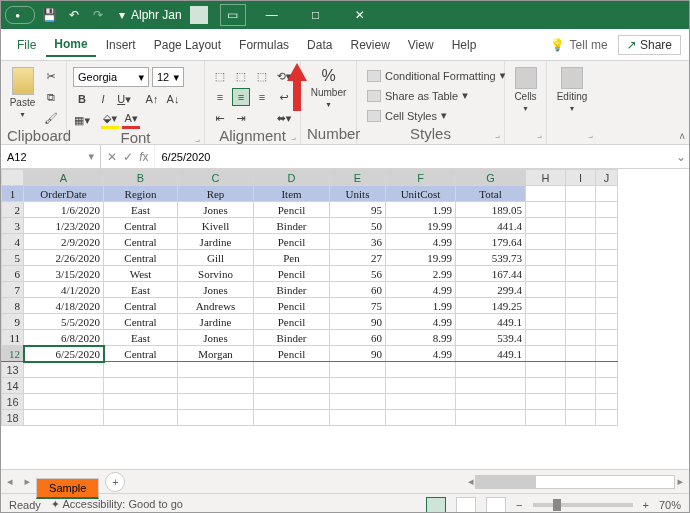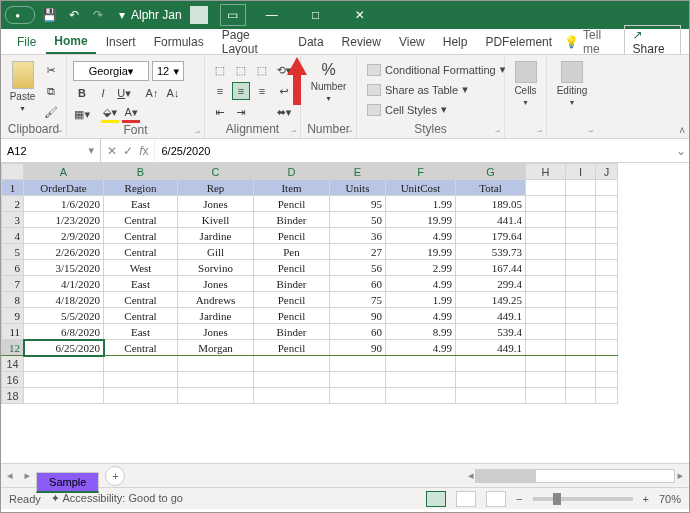--- a/index.html
+++ b/index.html
@@ -8,40 +8,40 @@
 
 .titlebar { height: 28px; background: #217346; color: #fff; display: flex; align-items: center; padding: 0 4px; }
 .titlebar .qat { display: flex; gap: 6px; align-items: center; }
 .titlebar .qat span { width: 18px; height: 18px; display: flex; align-items: center; justify-content: center; font-size: 12px; }
 .titlebar .center { flex: 1; text-align: center; font-size: 12px; display: flex; align-items: center; justify-content: center; gap: 4px; }
 .titlebar .right { display: flex; gap: 8px; align-items: center; font-size: 12px; }
 .titlebar .winbtn { width: 36px; height: 28px; display: flex; align-items: center; justify-content: center; }
 .titlebar .ribbtn { width: 26px; height: 22px; display: flex; align-items: center; justify-content: center; border: 1px solid rgba(255,255,255,0.4); margin-left:4px;}
 
 
-.ribbon-tabs { height: 26px; background: #fff; border-bottom: 1px solid #d4d4d4; display: flex; align-items: center; padding: 0 8px; gap: 2px; }
+.ribbon-tabs { height: 32px; background: #fff; border-bottom: 1px solid #d4d4d4; display: flex; align-items: center; padding: 0 8px; gap: 2px; }
 .ribbon-tabs .tab { padding: 4px 8px; font-size: 12px; color: #444; }
 .ribbon-tabs .tab.active { color: #217346; border-bottom: 2px solid #217346; font-weight: 600; }
 .ribbon-tabs .tab.file { color: #217346; font-weight: 400; }
 .ribbon-tabs .spacer { flex: 1; }
 .ribbon-tabs .tellme { font-size: 12px; color: #666; display: flex; align-items: center; gap: 4px; }
 .ribbon-tabs .share { border: 1px solid #ccc; padding: 2px 8px; font-size: 12px; color: #333; margin-left: 8px; }
 .ribbon-tabs .share::before { content:"↗ "; color:#217346; }
 
 
 .ribbon { height: 84px; background: #f3f2f1; border-bottom: 1px solid #d4d4d4; display: flex; position: relative; }
 .group { border-right: 1px solid #e1dfdd; padding: 2px 6px; display: flex; flex-direction: column; justify-content: space-between; }
-.group-label { text-align: center; font-size: 12px; color: #666; position: relative; }
+.group-label { text-align: center; font-size: 15px; color: #666; position: relative; }
 .group-label::after { content: "⌐"; font-size: 8px; position: absolute; right: -2px; bottom: 0; transform: rotate(180deg); color:#888;}
 .group-content { display: flex; gap: 4px; flex: 1; align-items: flex-start; padding-top: 4px; }
 .btn-lg { width: 34px; display: flex; flex-direction: column; align-items: center; font-size: 10px; color: #444; gap: 2px; }
 .btn-lg .ico { width: 22px; height: 22px; background: #d0d0d0; border: 1px solid #bbb; }
 .mini { display: flex; flex-direction: column; gap: 3px; }
 .mini .row { display: flex; gap: 3px; align-items: center; }
-.fontname { width: 76px; height: 20px; border: 1px solid #ababab; background: #fff; font-size: 11px; padding: 0 4px; display:flex; align-items:center; justify-content:center;}
+.fontname { width: 76px; height: 20px; border: 1px solid #ababab; background: #fff; font-size: 11px; padding: 0 4px; display:flex; align-items:center; justify-content:space-between;}
 .fontsize { width: 32px; height: 20px; border: 1px solid #ababab; background: #fff; font-size: 11px; padding: 0 4px; display:flex; align-items:center; justify-content:space-between;}
 .btn-sm { width: 18px; height: 18px; display: flex; align-items: center; justify-content: center; font-size: 11px; color: #444; }
 .btn-sm.active { background: #c8e0d0; border: 1px solid #217346; }
 .styles-item { font-size: 11px; color: #444; padding: 2px 4px; display: flex; align-items: center; gap: 4px; white-space: nowrap; }
 .styles-item .ico-sm { width: 14px; height: 12px; background: #ddd; border: 1px solid #bbb; }
 
 
 .red-arrow { position: absolute; left: 286px; top: 2px; width: 0; height: 0; }
 .red-arrow::before { content:""; position:absolute; left:0; top:0; border-left:10px solid transparent; border-right:10px solid transparent; border-bottom:18px solid #e03131; }
 .red-arrow::after { content:""; position:absolute; left:6px; top:16px; width:8px; height:32px; background:#e03131; }
@@ -65,21 +65,21 @@
 .datarow td.txt { text-align: center; }
 .datarow.sel td { border-top: 1px solid #548235; border-bottom: 1px solid #548235; }
 .datarow.sel td:first-of-type { }
 .active-cell { outline: 2px solid #217346; outline-offset: -1px; background: #fff; }
 col.cA { width: 80px; } col.cB { width: 74px; } col.cC { width: 76px; } col.cD { width: 76px; }
 col.cE { width: 56px; } col.cF { width: 70px; } col.cG { width: 70px; } col.cH { width: 40px; } col.cI { width: 30px; } col.cJ { width: 22px; }
 
 
 .sheettabs { height: 24px; border-top: 1px solid #d4d4d4; display: flex; align-items: center; background: #f3f2f1; font-size: 11px; }
 .sheettabs .nav { padding: 0 6px; color: #888; }
-.sheettab { padding: 3px 12px; background: #8b5cf6; border: 1px solid #ccc; border-bottom: 2px solid #217346; margin-top: 13px; }
+.sheettab { padding: 3px 12px; background: #f97316; border: 1px solid #ccc; border-bottom: 2px solid #217346; margin-top: 13px; }
 .addsheet { width: 20px; height: 20px; border: 1px solid #ccc; border-radius: 50%; display: flex; align-items: center; justify-content: center; margin-left: 6px; color: #666; background:#fff;}
 .sheettabs .scroll-right { margin-left: auto; display:flex; align-items:center; gap:2px; padding-right:6px;}
 .sheettabs .hbar { width: 200px; height: 14px; border: 1px solid #ccc; background:#fff; position:relative;}
 .sheettabs .hbar .thumb { position:absolute; left:0; top:0; width:60px; height:12px; background:#cdcdcd;}
 
 
 .status { height: 22px; background: #f3f2f1; border-top: 1px solid #d4d4d4; display: flex; align-items: center; font-size: 11px; color: #555; padding: 0 8px; gap: 10px; }
 .status .spacer { flex: 1; }
 .viewbtn { width: 20px; height: 16px; border: 1px solid #ccc; background:#fff; display:inline-block;}
 .viewbtn.active { background: #cde4d8; border-color:#217346; }
@@ -104,27 +104,26 @@
     <span class="winbtn">—</span>
     <span class="winbtn">□</span>
     <span class="winbtn">✕</span>
   </div>
 </div>
 
 <div class="ribbon-tabs">
   <div class="tab file">File</div>
   <div class="tab active">Home</div>
   <div class="tab">Insert</div>
+  <div class="tab">Page Layout</div>
   <div class="tab">Formulas</div>
-  <div class="tab">Page Layout</div>
   <div class="tab">Data</div>
   <div class="tab">Review</div>
   <div class="tab">View</div>
   <div class="tab">Help</div>
-  <div class="tab">PDFelement</div>
   <div class="spacer"></div>
   <div class="tellme">
       <span>💡</span>
       <span>Tell me</span>
     </div>
   <div class="share">Share</div>
 </div>
 
 <div class="ribbon">
   <div class="red-arrow"></div>
@@ -429,20 +428,33 @@
           <td class="txt">Morgan</td>
           <td class="txt">Pencil</td>
           <td>90</td>
           <td>4.99</td>
           <td>449.1</td>
           <td></td>
           <td></td>
           <td></td>
         </tr>
         <tr>
+          <td class="rowhdr">13</td>
+          <td></td>
+          <td></td>
+          <td></td>
+          <td></td>
+          <td></td>
+          <td></td>
+          <td></td>
+          <td></td>
+          <td></td>
+          <td></td>
+        </tr>
+        <tr>
           <td class="rowhdr">14</td>
           <td></td>
           <td></td>
           <td></td>
           <td></td>
           <td></td>
           <td></td>
           <td></td>
           <td></td>
           <td></td>

